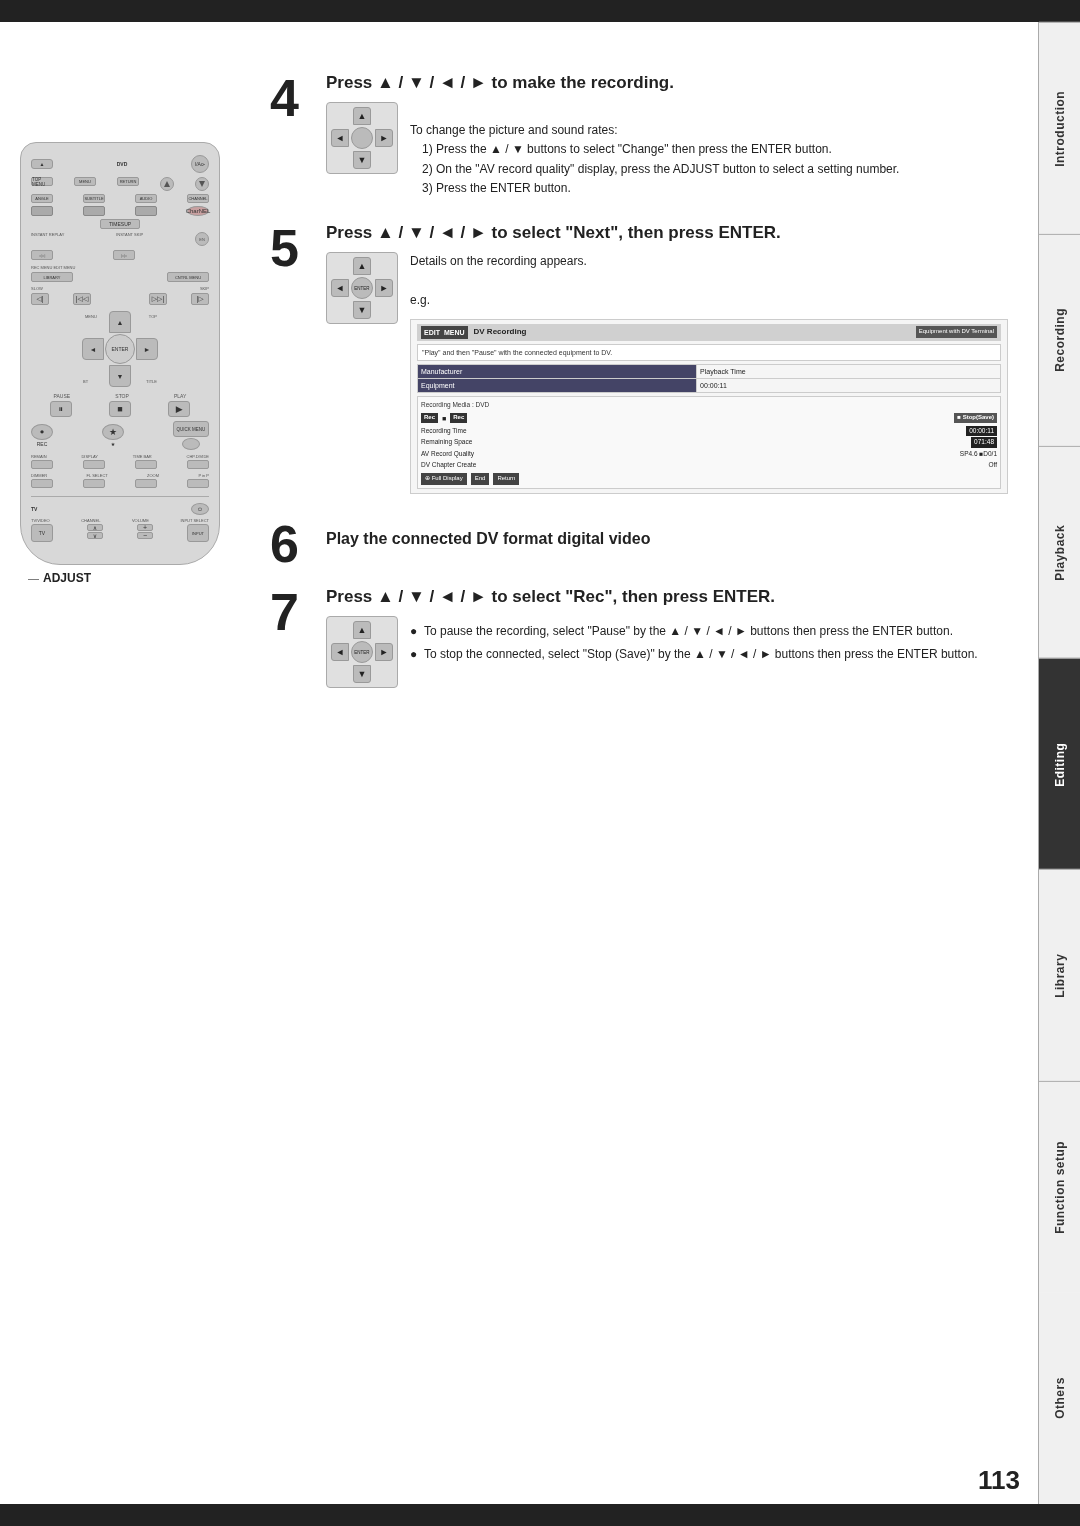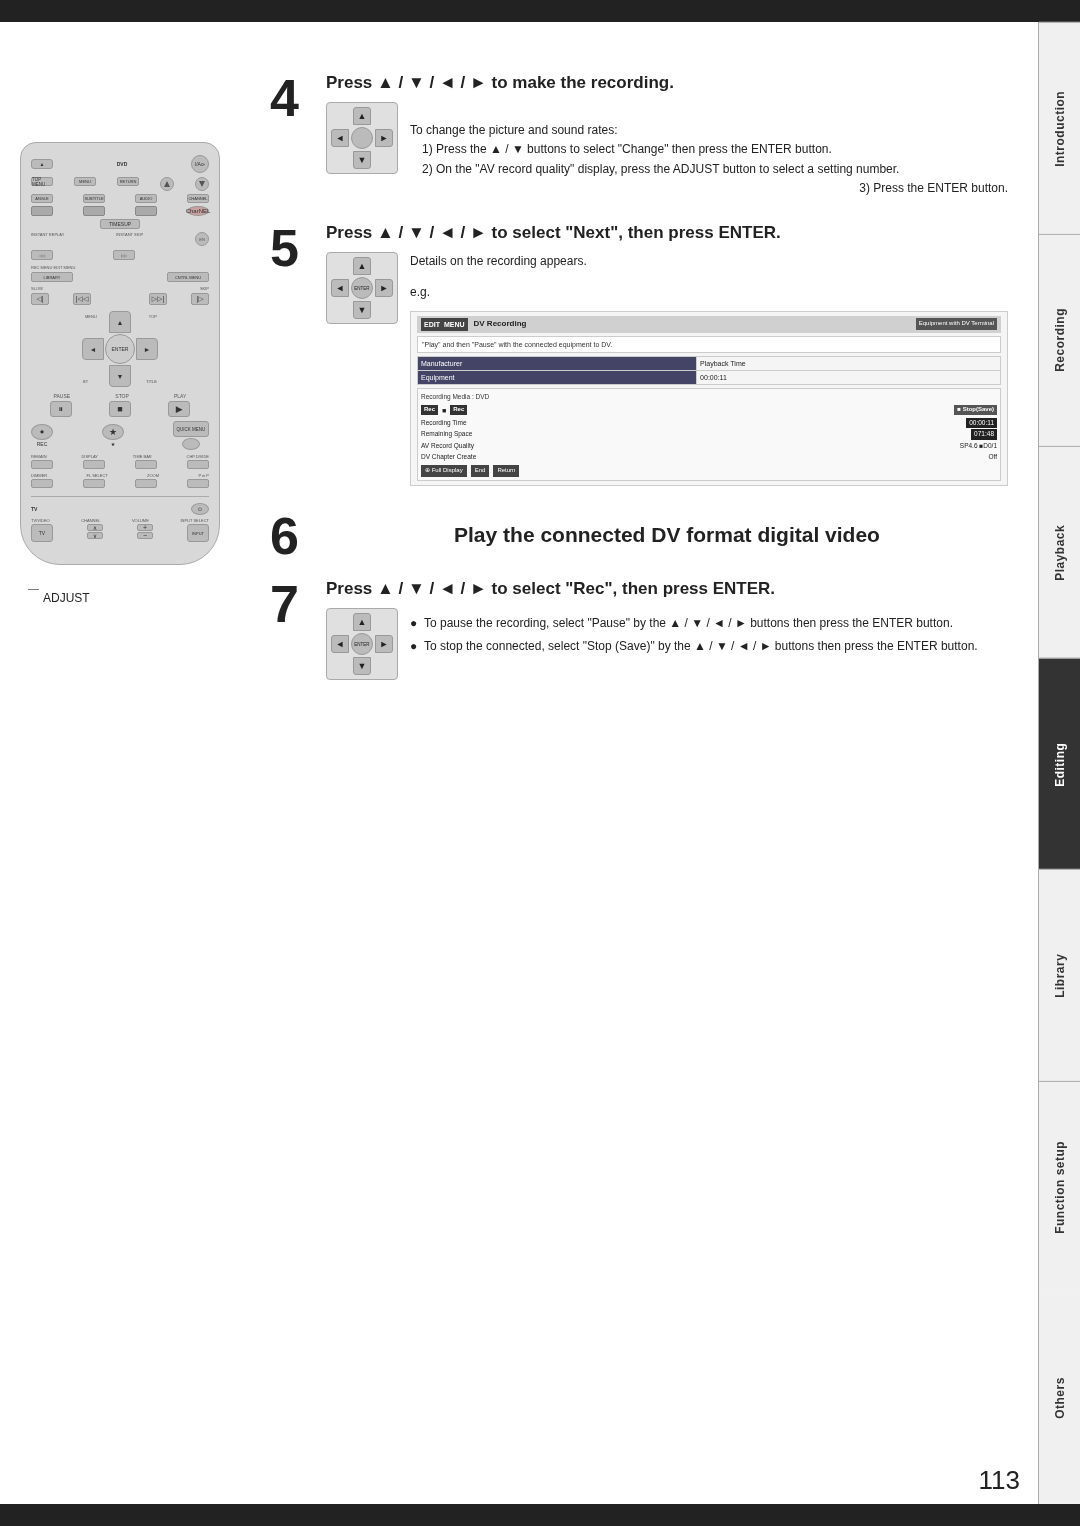--- a/index.html
+++ b/index.html
@@ -423,34 +423,33 @@
       flex-shrink: 0;
       width: 8px;
     }
 
     
     .page-number {
       position: absolute;
       bottom: 30px;
       right: 60px;
       font-size: 26px;
-      font-weight: normal;
+      font-weight: bold;
       color: #222;
     }
 
     
     .sidebar-tab:last-child {
       border-bottom: none;
     }
 
     .step6-title {
-      font-size: 21px;
+      font-size: 16px;
       font-weight: bold;
       line-height: 1.4;
-      text-align: center;
     }
   </style>
 </head>
 <body>
 
 <div class="top-bar"></div>
 
 <div class="bottom-bar"></div>
 
 <div class="sidebar-tabs">
@@ -640,21 +639,21 @@
             <div style="width:16px;height:7px;background:#bbb;border-radius:2px;border:1px solid #999;display:flex;align-items:center;justify-content:center;font-size:7px;">+</div>
             <div style="width:16px;height:7px;background:#bbb;border-radius:2px;border:1px solid #999;display:flex;align-items:center;justify-content:center;font-size:7px;">−</div>
           </div>
           <div style="width:22px;height:18px;background:#bbb;border-radius:3px;border:1px solid #999;display:flex;align-items:center;justify-content:center;font-size:4px;">INPUT</div>
         </div>
       </div>
     </div>
 
     <div style="position:relative;margin-top:6px;margin-left:8px;display:flex;align-items:center;gap:4px;">
       <span style="font-size:11px;color:#555;">—</span>
-      <span style="font-size:12px;font-weight:normal;margin-top:20px;">ADJUST</span>
+      <span style="font-size:12px;font-weight:bold;">ADJUST</span>
     </div>
   </div>
 
   <div class="instructions-col">
 
     <div class="step-block">
       <div class="step-number">4</div>
       <div class="step-content">
         <div class="step-title">Press ▲ / ▼ / ◄ / ► to make the recording.</div>
         <div class="step-body" style="margin-top:8px;">
@@ -664,21 +663,21 @@
             <div class="nav-btn down">▼</div>
             <div class="nav-btn left">◄</div>
             <div class="nav-btn right">►</div>
             <div class="nav-center-btn"></div>
           </div>
           <div class="step-text">
             <br>
             <p>To change the picture and sound rates:</p>
             <p style="padding-left:12px;">1)  Press the ▲ / ▼ buttons to select "Change" then press the ENTER button.</p>
             <p style="padding-left:12px;">2)  On the  "AV record quality" display, press the ADJUST button to select a setting number.</p>
-            <p style="padding-left:12px;text-align:right;">3)  Press the ENTER button.</p>
+            <p style="padding-left:12px;">3)  Press the ENTER button.</p>
           </div>
         </div>
       </div>
     </div>
 
     <div class="step-block">
       <div class="step-number">5</div>
       <div class="step-content">
         <div class="step-title">Press ▲ / ▼ / ◄ / ► to select "Next", then press ENTER.</div>
         <div class="step-body" style="margin-top:8px;">
@@ -686,21 +685,21 @@
             <div class="nav-btn up">▲</div>
             <div class="nav-btn down">▼</div>
             <div class="nav-btn left">◄</div>
             <div class="nav-btn right">►</div>
             <div class="nav-center-btn">
               <span style="font-size:4.5px;">ENTER</span>
             </div>
           </div>
           <div class="step-text">
             <p>Details on the recording appears.</p>
-            <p style="margin-top:12px;">e.g.</p>
+            <p style="margin-top:20px;">e.g.</p>
 
             <div class="screen-display">
               <div class="screen-title-bar">
                 <span class="screen-edit-badge">
                   <span>EDIT</span>
                   <span style="margin-left:2px;">MENU</span>
                 </span>
                 <span class="screen-dv-title">DV Recording</span>
                 <span class="screen-equipment-badge">Equipment with DV Terminal</span>
               </div>

